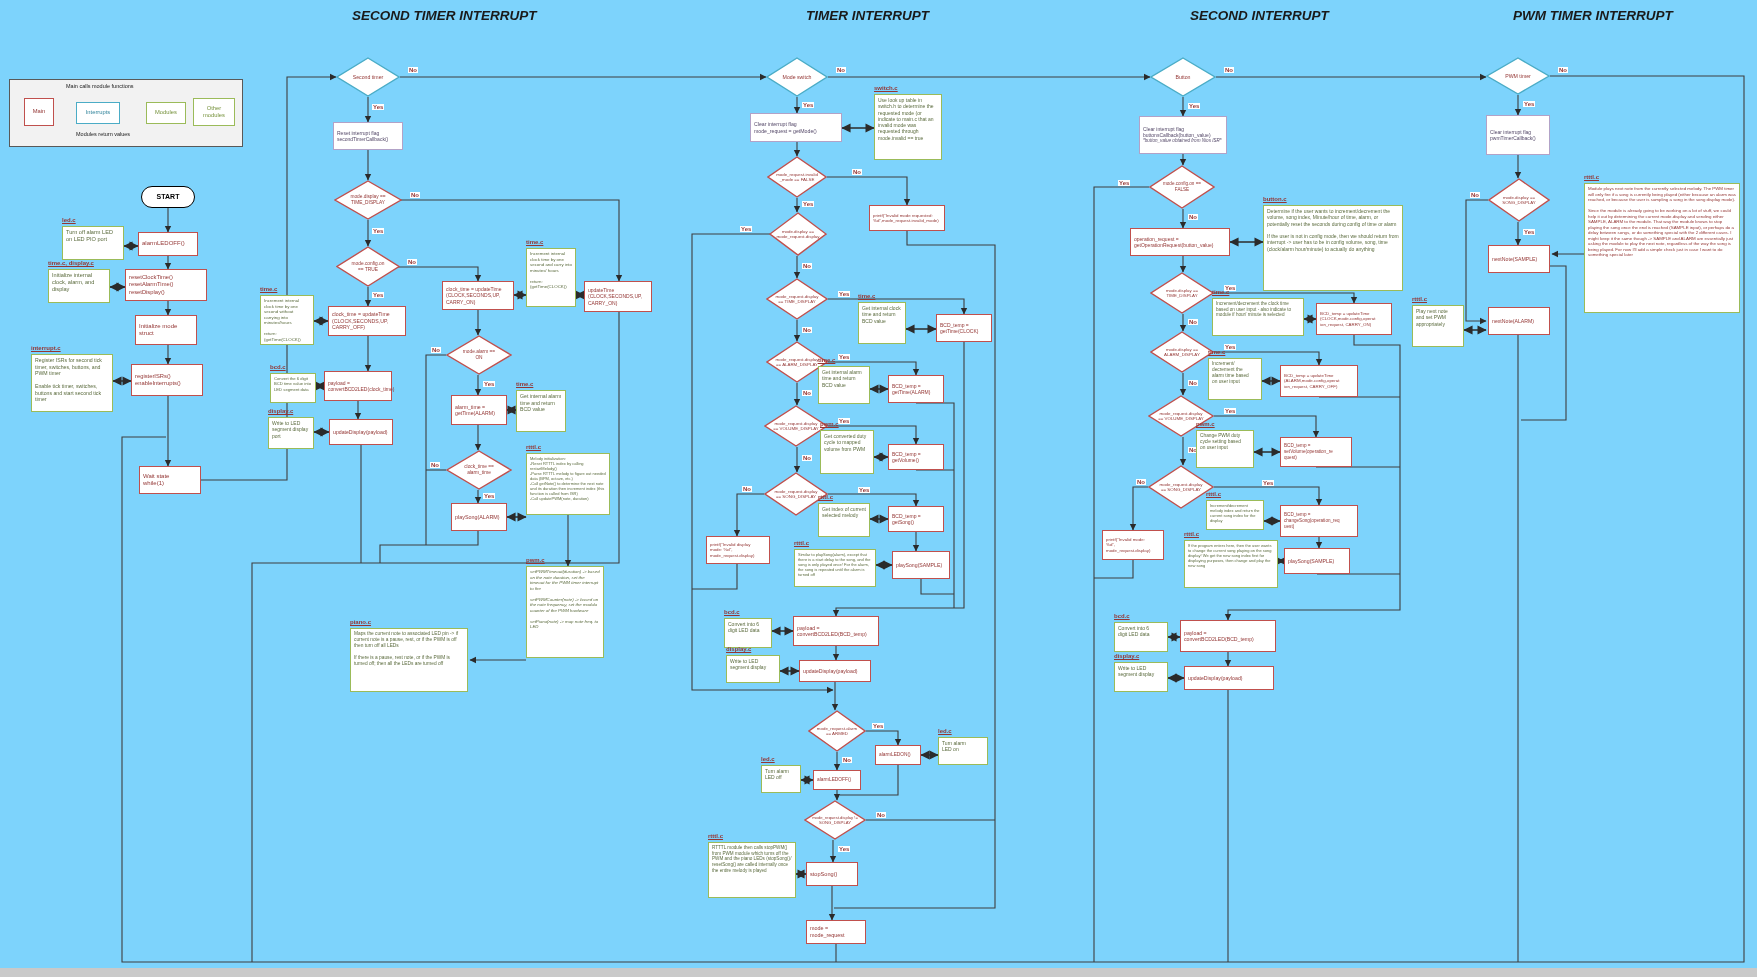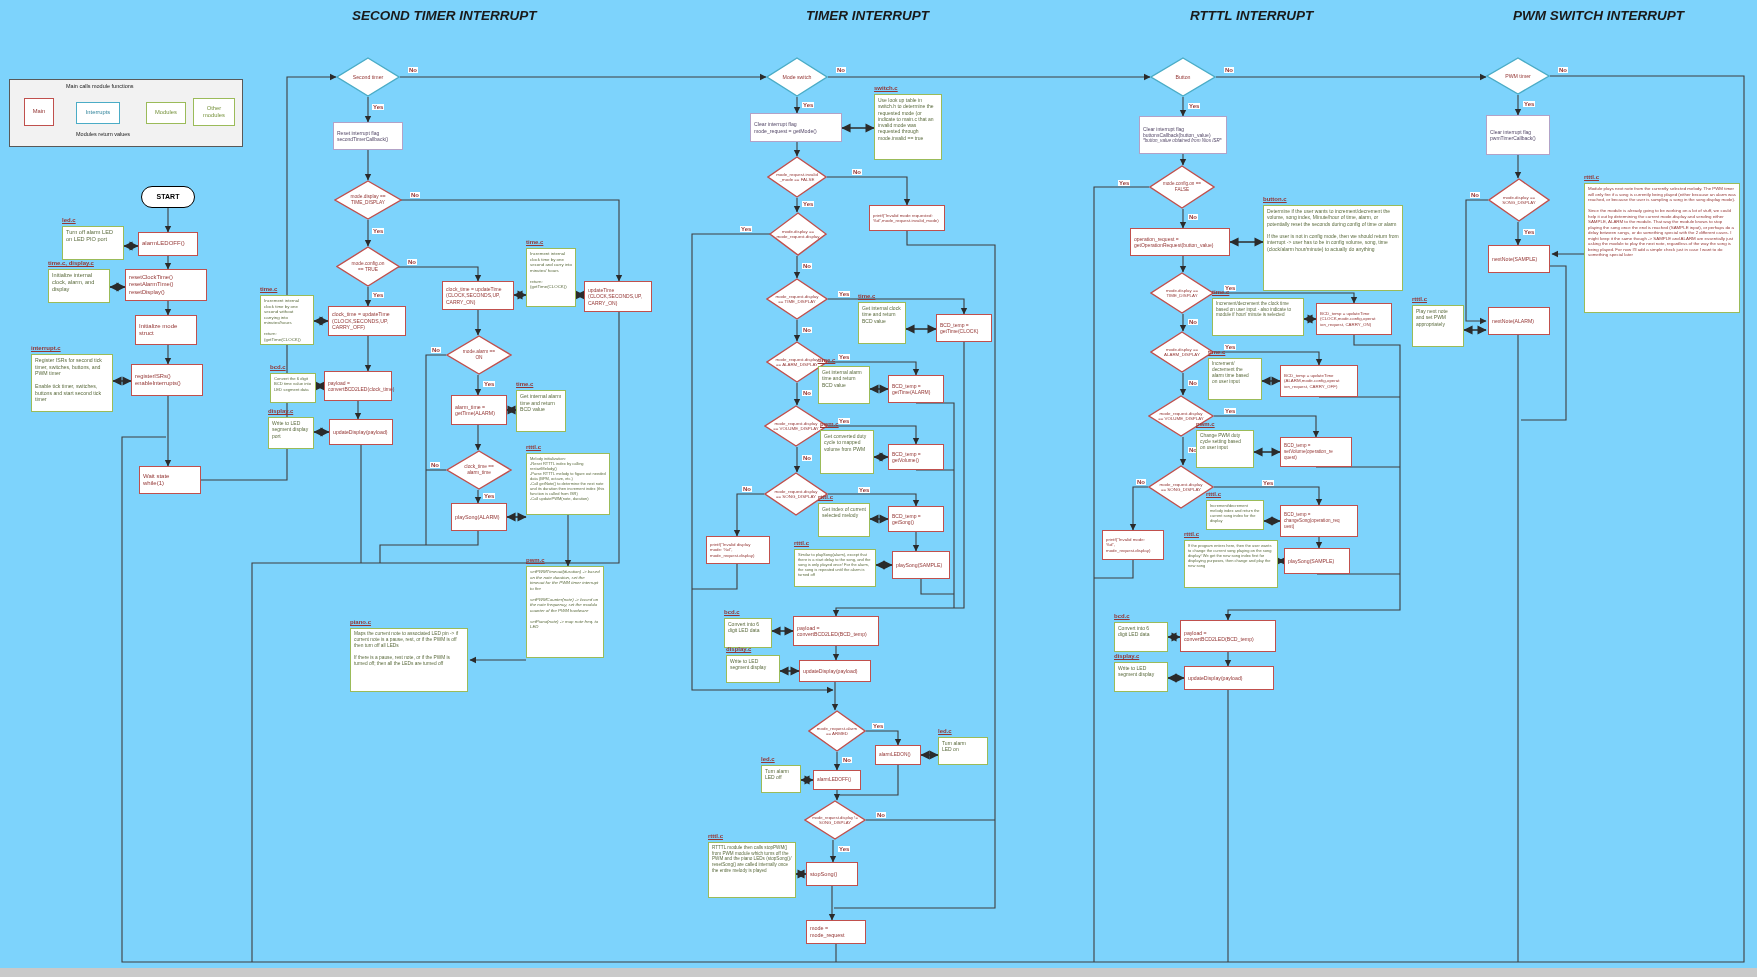--- a/index.html
+++ b/index.html
@@ -541,15 +541,15 @@
 and set PWM
 appropriately</div></div>
     <div class="filelabel" style="left: 1412px; top: 296px;">rtttl.c</div>
     <div class="node annotation" style="left: 1584px; top: 183px; width: 156px; height: 130px; font-size: 4.4px; color: rgb(148, 54, 52);"><div>Module plays next note from the currently selected melody. The PWM timer will only fire if a song is currently being played (either because an alarm was reached, or because the user is sampling a song in the song display mode).
 
 Since the module is already going to be working on a lot of stuff, we could help it out by determining the current mode.display and sending either SAMPLE, ALARM to the module. That way the module knows to stop playing the song once the end is reached (SAMPLE input), or perhaps do a delay between songs, or do something special with the 2 different cases. I might keep it the same though -&gt; SAMPLE and ALARM are essentially just asking the module to play the next note, regardless of the way the song is being played. For now I'll add a simple check just in case I want to do something special later</div></div>
     <div class="filelabel" style="left: 1584px; top: 174px;">rtttl.c</div>
     <div class="node strip" style="left: 0px; top: 968px; width: 1757px; height: 9px;"></div>
     <div class="header" style="left: 352px; top: 8px;">SECOND TIMER INTERRUPT</div>
     <div class="header" style="left: 806px; top: 8px;">TIMER INTERRUPT</div>
-    <div class="header" style="left: 1190px; top: 8px;">RTTTL INTERRUPT</div>
-    <div class="header" style="left: 1513px; top: 8px;">PWM SWITCH INTERRUPT</div>
+    <div class="header" style="left: 1190px; top: 8px;">SECOND INTERRUPT</div>
+    <div class="header" style="left: 1513px; top: 8px;">PWM TIMER INTERRUPT</div>
   </div>
 
 </body></html>

